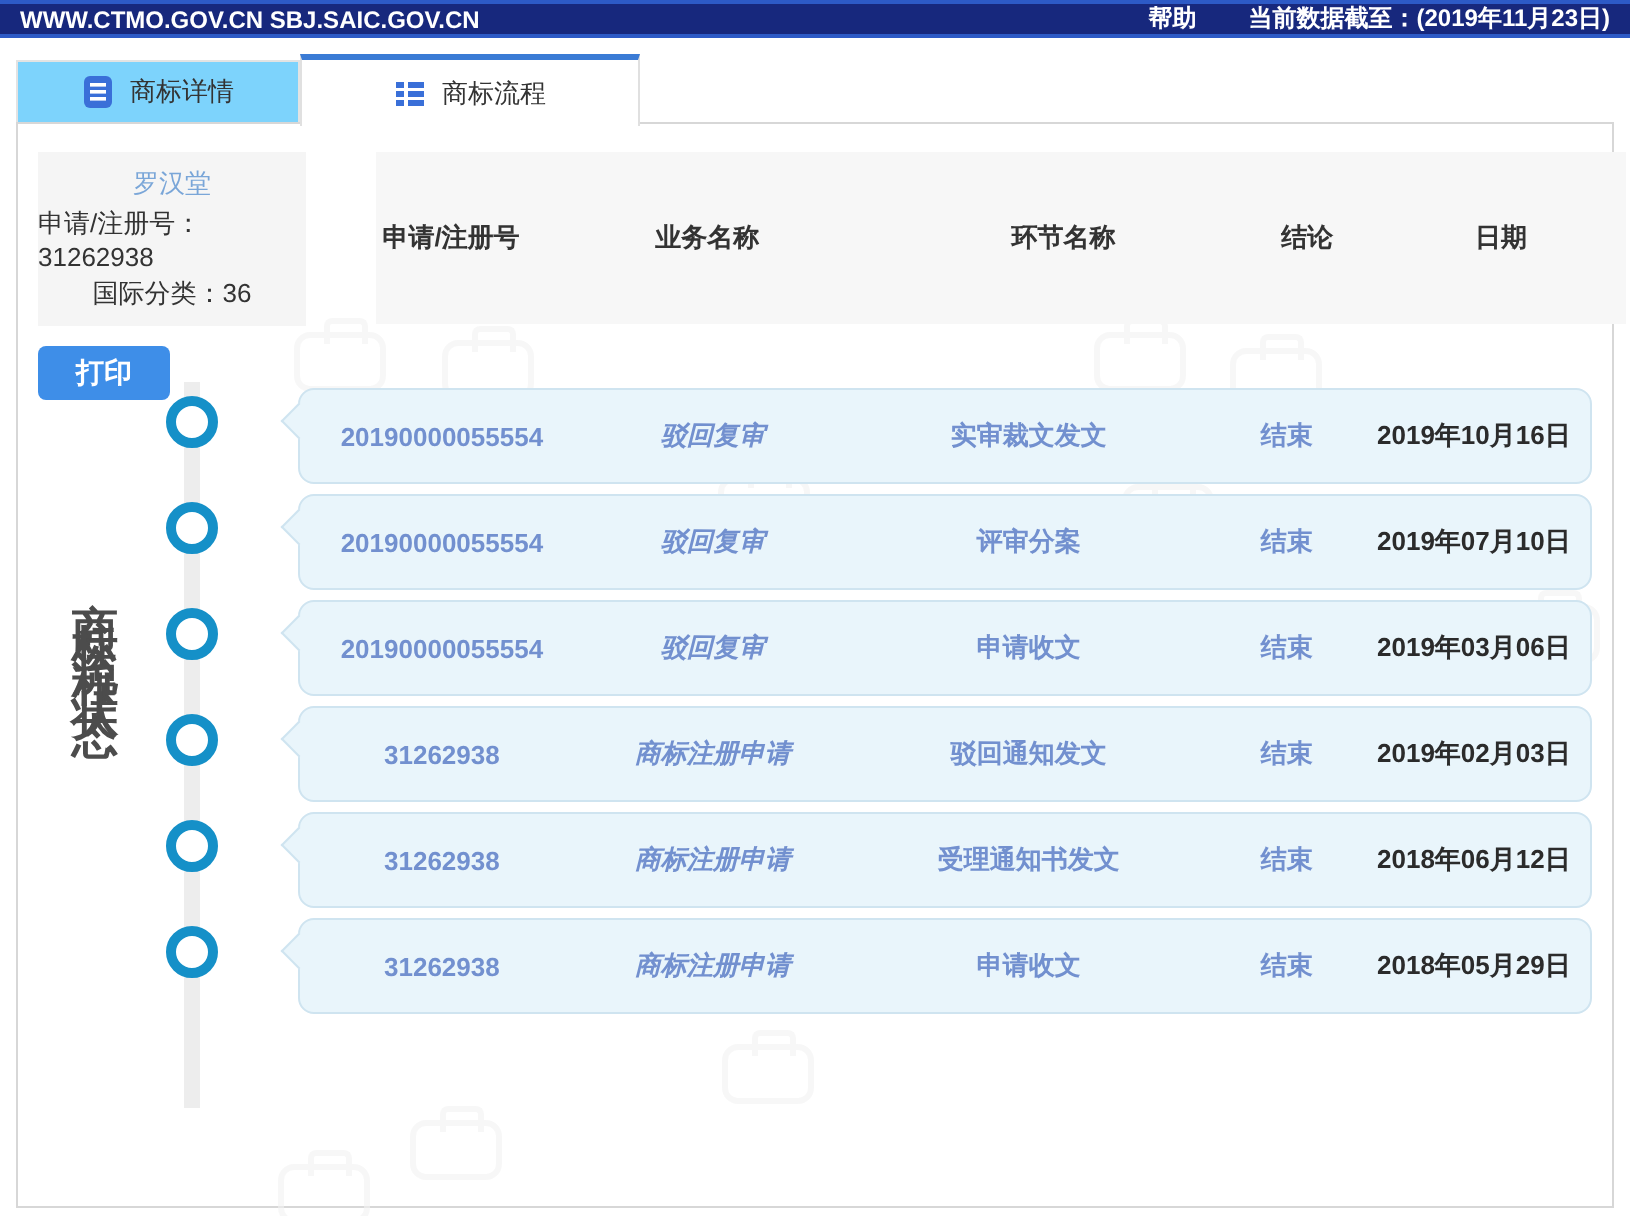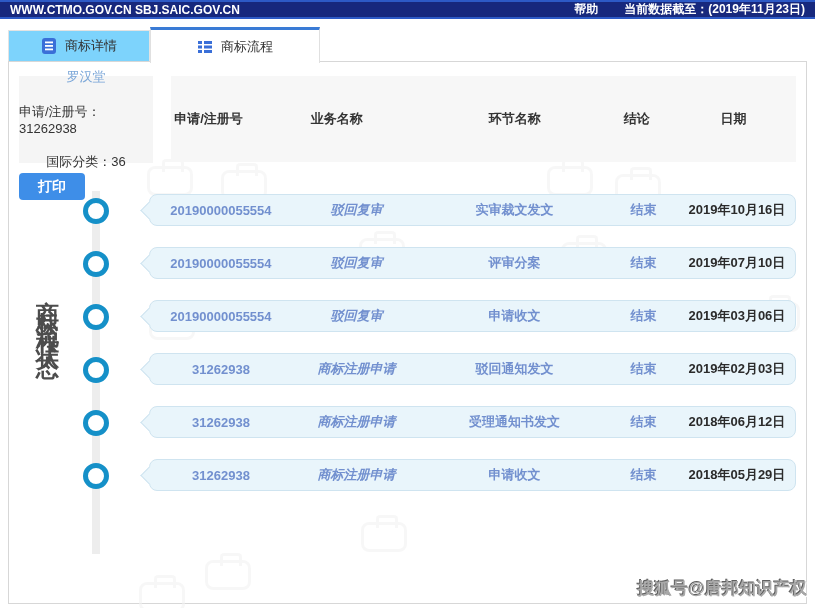--- a/index.html
+++ b/index.html
@@ -28,48 +28,48 @@
     background:#fff; border:1px solid #d7d7d7; }
 
   
   .deco { position:absolute; width:46px; height:30px; border:3px solid #f3f3f3;
     border-radius:8px; opacity:.6; z-index:0; }
   .deco::before { content:""; position:absolute; left:12px; top:-10px; width:16px; height:10px;
     border:3px solid #f3f3f3; border-bottom:none; border-radius:4px 4px 0 0; }
 
   
   .info-card { position:absolute; left:10px; top:14px; width:134px; height:87px; background:#f5f5f5;
-    display:flex; flex-direction:column; align-items:center; justify-content:center; gap:17px;
+    display:flex; flex-direction:column; align-items:center; justify-content:center; gap:2px;
     font-size:13px; color:#333; z-index:1; }
   .tm-name { color:#7aa6d8; }
 
   
   .print-btn { position:absolute; left:10px; top:111px; width:66px; height:27px; background:#3e8ee8;
     color:#fff; font-weight:bold; font-size:14px; border:none; border-radius:4px; cursor:pointer; z-index:2;
     font-family:"Liberation Sans","DejaVu Sans",sans-serif; }
 
   
   .side-title { position:absolute; left:24px; top:220px; writing-mode:vertical-rl;
     text-orientation:upright; letter-spacing:11px; font-size:23px; font-weight:bold;
     color:#4c4c4c; z-index:1; }
 
   
-  .thead { position:absolute; left:162px; top:14px; width:625px; height:86px; background:#f7f7f7;
+  .thead { position:absolute; left:179px; top:14px; width:625px; height:86px; background:#f7f7f7;
     display:flex; align-items:center; font-size:13px; font-weight:bold; color:#333; z-index:1; }
   .thead .h1{width:12%;} .thead .h2{width:29%;} .thead .h3{width:28%;}
   .thead .h4{width:11%;} .thead .h5{width:20%;}
   .thead span { text-align:center; }
 
   
   .tl-line { position:absolute; left:83px; top:129px; width:8px; height:363px; background:#ededed; z-index:0; }
   .dot { position:absolute; left:74px; width:26px; height:26px; border:5px solid #1590c8;
     border-radius:50%; background:#fff; z-index:2; cursor:pointer; }
 
   
-  .row { position:absolute; left:140px; width:647px; height:32px; background:#e9f5fb;
+  .row { position:absolute; left:140px; width:647px; height:48px; background:#e9f5fb;
     border:1px solid #cfe4f0; border-radius:8px; display:flex; align-items:center;
     font-size:13px; font-weight:bold; z-index:1; }
   .row::before { content:""; position:absolute; left:-7px; top:9px; width:12px; height:12px;
     background:#e9f5fb; border-left:1px solid #cfe4f0; border-bottom:1px solid #cfe4f0;
     transform:rotate(45deg); }
   .row span { text-align:center; color:#7290cf; }
   .row .c1{width:22%;} .row .c2{width:20%;font-style:italic;} .row .c3{width:29%;}
   .row .c4{width:11%;} .row .c5{width:18%; color:#2b2b2b;}
 
   
@@ -193,15 +193,14 @@
     <div class="row" style="top:397px;">
       <span class="c1">31262938</span>
       <span class="c2">商标注册申请</span>
       <span class="c3">申请收文</span>
       <span class="c4">结束</span>
       <span class="c5">2018年05月29日</span>
     </div>
 
   </main>
 
-  <div class="watermark">搜狐号@唐邦知识产权</div>
 
 </div>
 
 </body></html>

